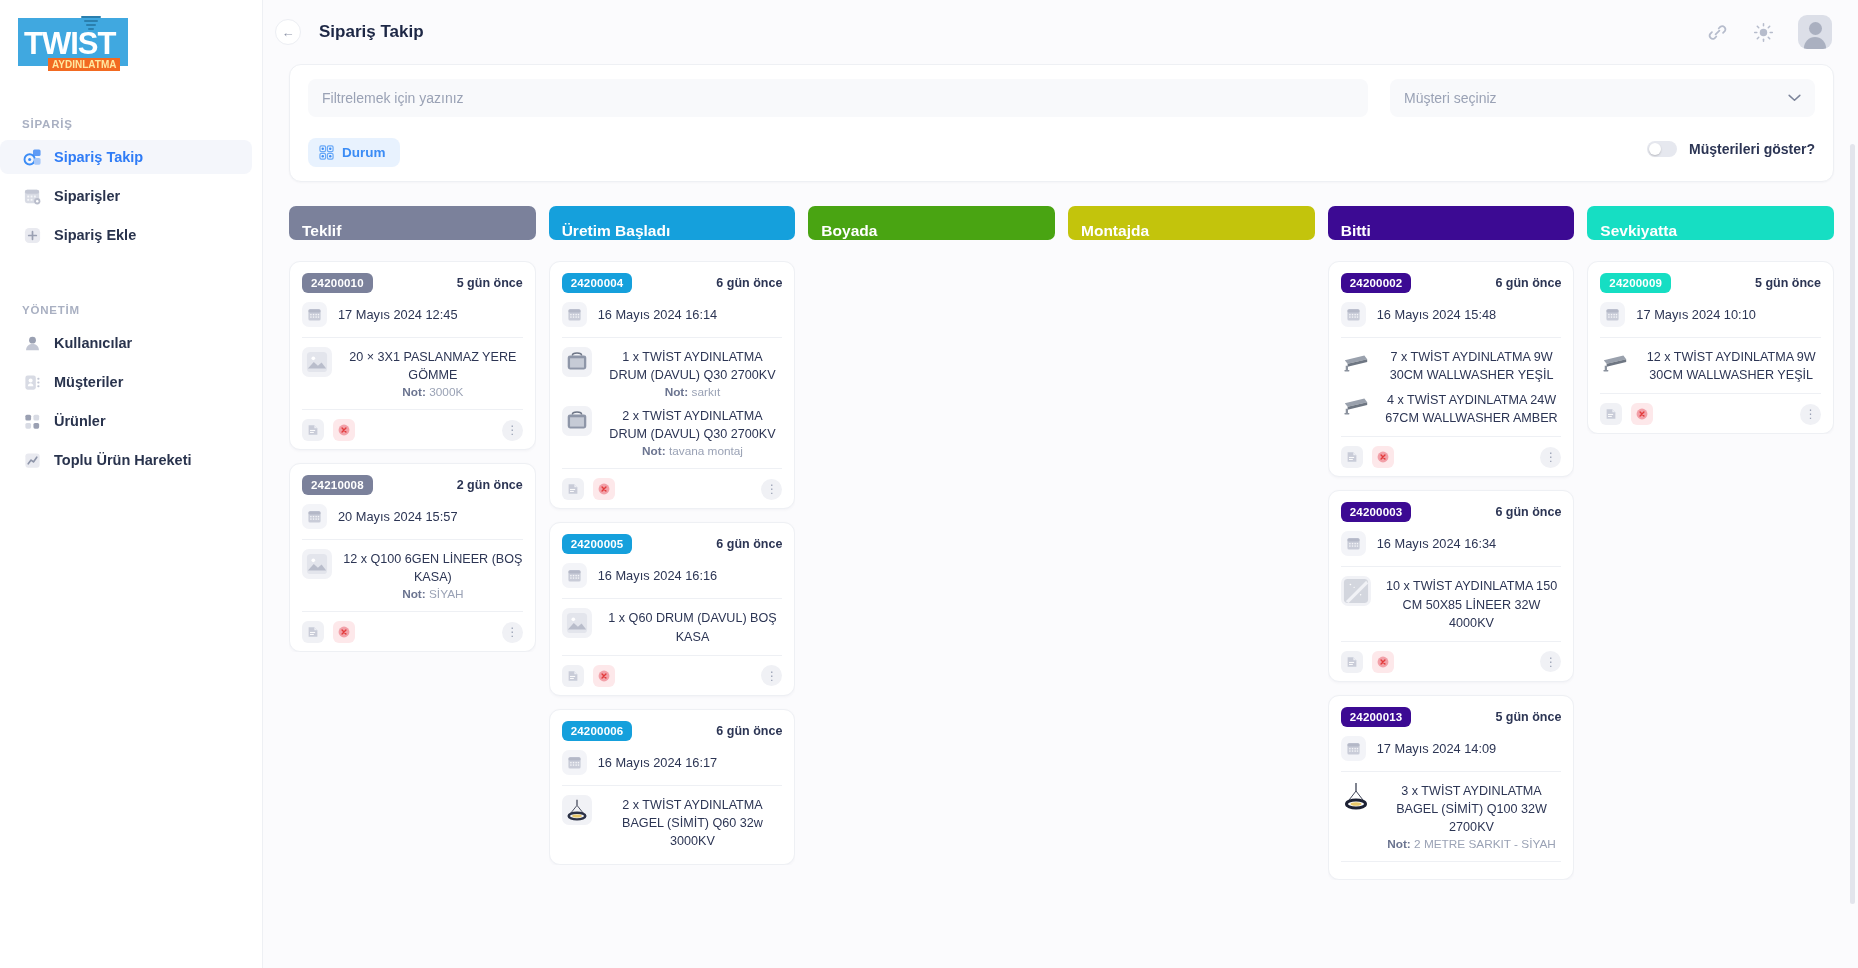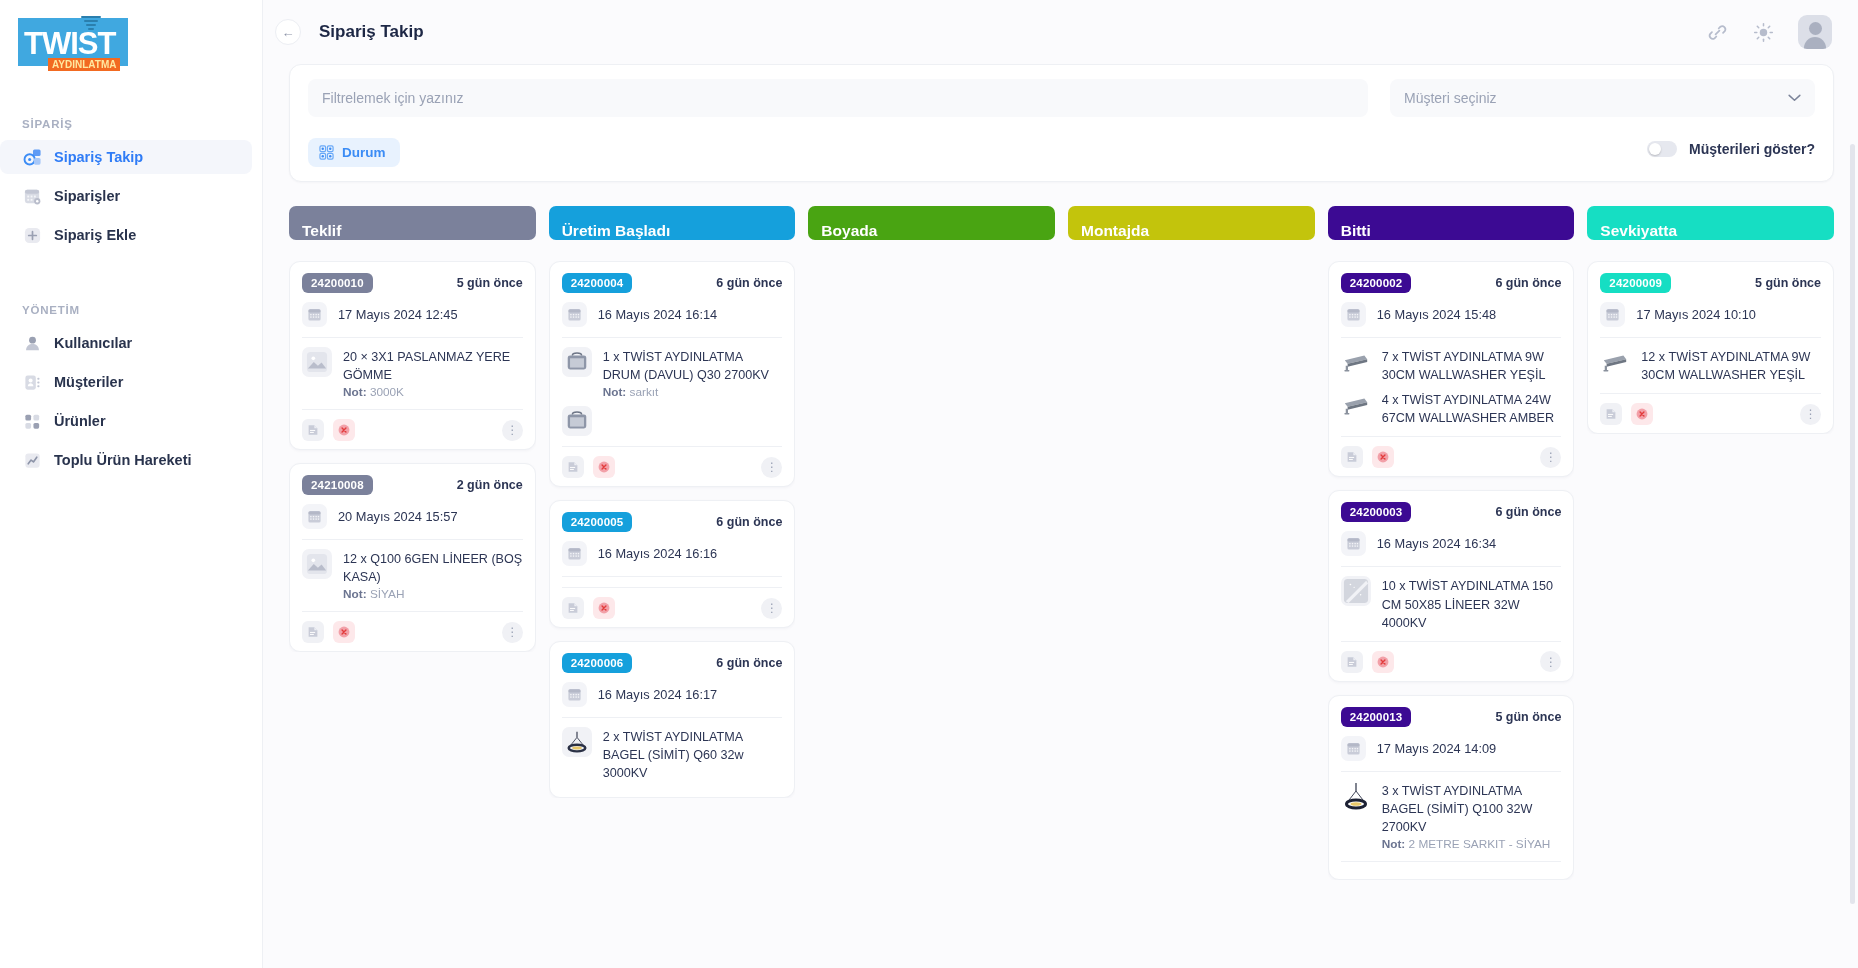--- a/index.html
+++ b/index.html
@@ -188,20 +188,21 @@
     height: 34px; border-radius: 7px;
     display: flex; align-items: flex-end;
     padding-left: 13px;
     color: #ffffff; font-size: 15.5px; font-weight: bold;
     flex: 0 0 34px;
   }
   .col-body {
     margin-top: 21px;
     display: flex; flex-direction: column; gap: 13px;
     overflow: hidden;
+    text-align: center;
   }
 
   .card {
     background: #ffffff;
     border: 1px solid #eef0f4;
     border-radius: 11px;
     padding: 11px 12px 8px 12px;
     box-shadow: 0 1px 3px rgba(25,35,70,0.04);
     flex: 0 0 auto;
   }
@@ -641,20 +642,27 @@
             </div>
 
             <div class="line-item">
               <span class="li-thumb">
                 <svg width="26" height="26" viewBox="0 0 28 28">
                   <rect x="4" y="7" width="20" height="15" rx="2.5" fill="#8e96a8"></rect>
                   <rect x="6.5" y="10" width="15" height="10" fill="#c6cbd6"></rect>
                   <path d="M9 7 C9 3.5 19 3.5 19 7" stroke="#6e7687" stroke-width="1.6" fill="none"></path>
                 </svg>
               </span>
+              <span>
+                <span class="li-text">2 x TWİST AYDINLATMA DRUM (DAVUL) Q30 2700KV</span>
+                <div class="li-note">
+                  <span class="lbl">Not:</span>
+                  <span>tavana montaj</span>
+                </div>
+              </span>
             </div>
 
             <div class="divider"></div>
             <div class="card-foot">
               <span class="foot-btn foot-doc">
                 <svg width="14" height="14" viewBox="0 0 16 16">
                   <path d="M3 2.5 H9.5 L13 6 V13.5 H3 Z" fill="#c9ccd8"></path>
                   <path d="M9.5 2.5 L13 6 H9.5 Z" fill="#eceef3"></path>
                   <path d="M5 8.5 H10 M5 10.8 H8.5" stroke="#ffffff" stroke-width="1.1" stroke-linecap="round"></path>
                 </svg>
@@ -687,20 +695,32 @@
                     <rect x="3.4" y="10" width="1.5" height="1.5"></rect>
                       <rect x="6.2" y="10" width="1.5" height="1.5"></rect>
                     <rect x="9" y="10" width="1.5" height="1.5"></rect>
                       <rect x="11.5" y="10" width="1.5" height="1.5"></rect>
                   </g>
                 </svg>
               </span>
               <span class="date-text">16 Mayıs 2024 16:16</span>
             </div>
             <div class="divider"></div>
+            <div class="line-item">
+              <span class="li-thumb">
+                <svg width="22" height="22" viewBox="0 0 24 24">
+                  <rect x="1" y="1" width="22" height="22" rx="4" fill="#e3e5ec"></rect>
+                  <circle cx="8" cy="8" r="2" fill="#ffffff"></circle>
+                  <path d="M2 19 L8.5 12 L13 16 L17 12.5 L22 19 Z" fill="#b9bdcb"></path>
+                </svg>
+              </span>
+              <span>
+                <span class="li-text">1 x Q60 DRUM (DAVUL) BOŞ KASA</span>
+              </span>
+            </div>
             <div class="divider"></div>
             <div class="card-foot">
               <span class="foot-btn foot-doc">
                 <svg width="14" height="14" viewBox="0 0 16 16">
                   <path d="M3 2.5 H9.5 L13 6 V13.5 H3 Z" fill="#c9ccd8"></path>
                   <path d="M9.5 2.5 L13 6 H9.5 Z" fill="#eceef3"></path>
                   <path d="M5 8.5 H10 M5 10.8 H8.5" stroke="#ffffff" stroke-width="1.1" stroke-linecap="round"></path>
                 </svg>
               </span>
               <span class="foot-btn foot-x">

